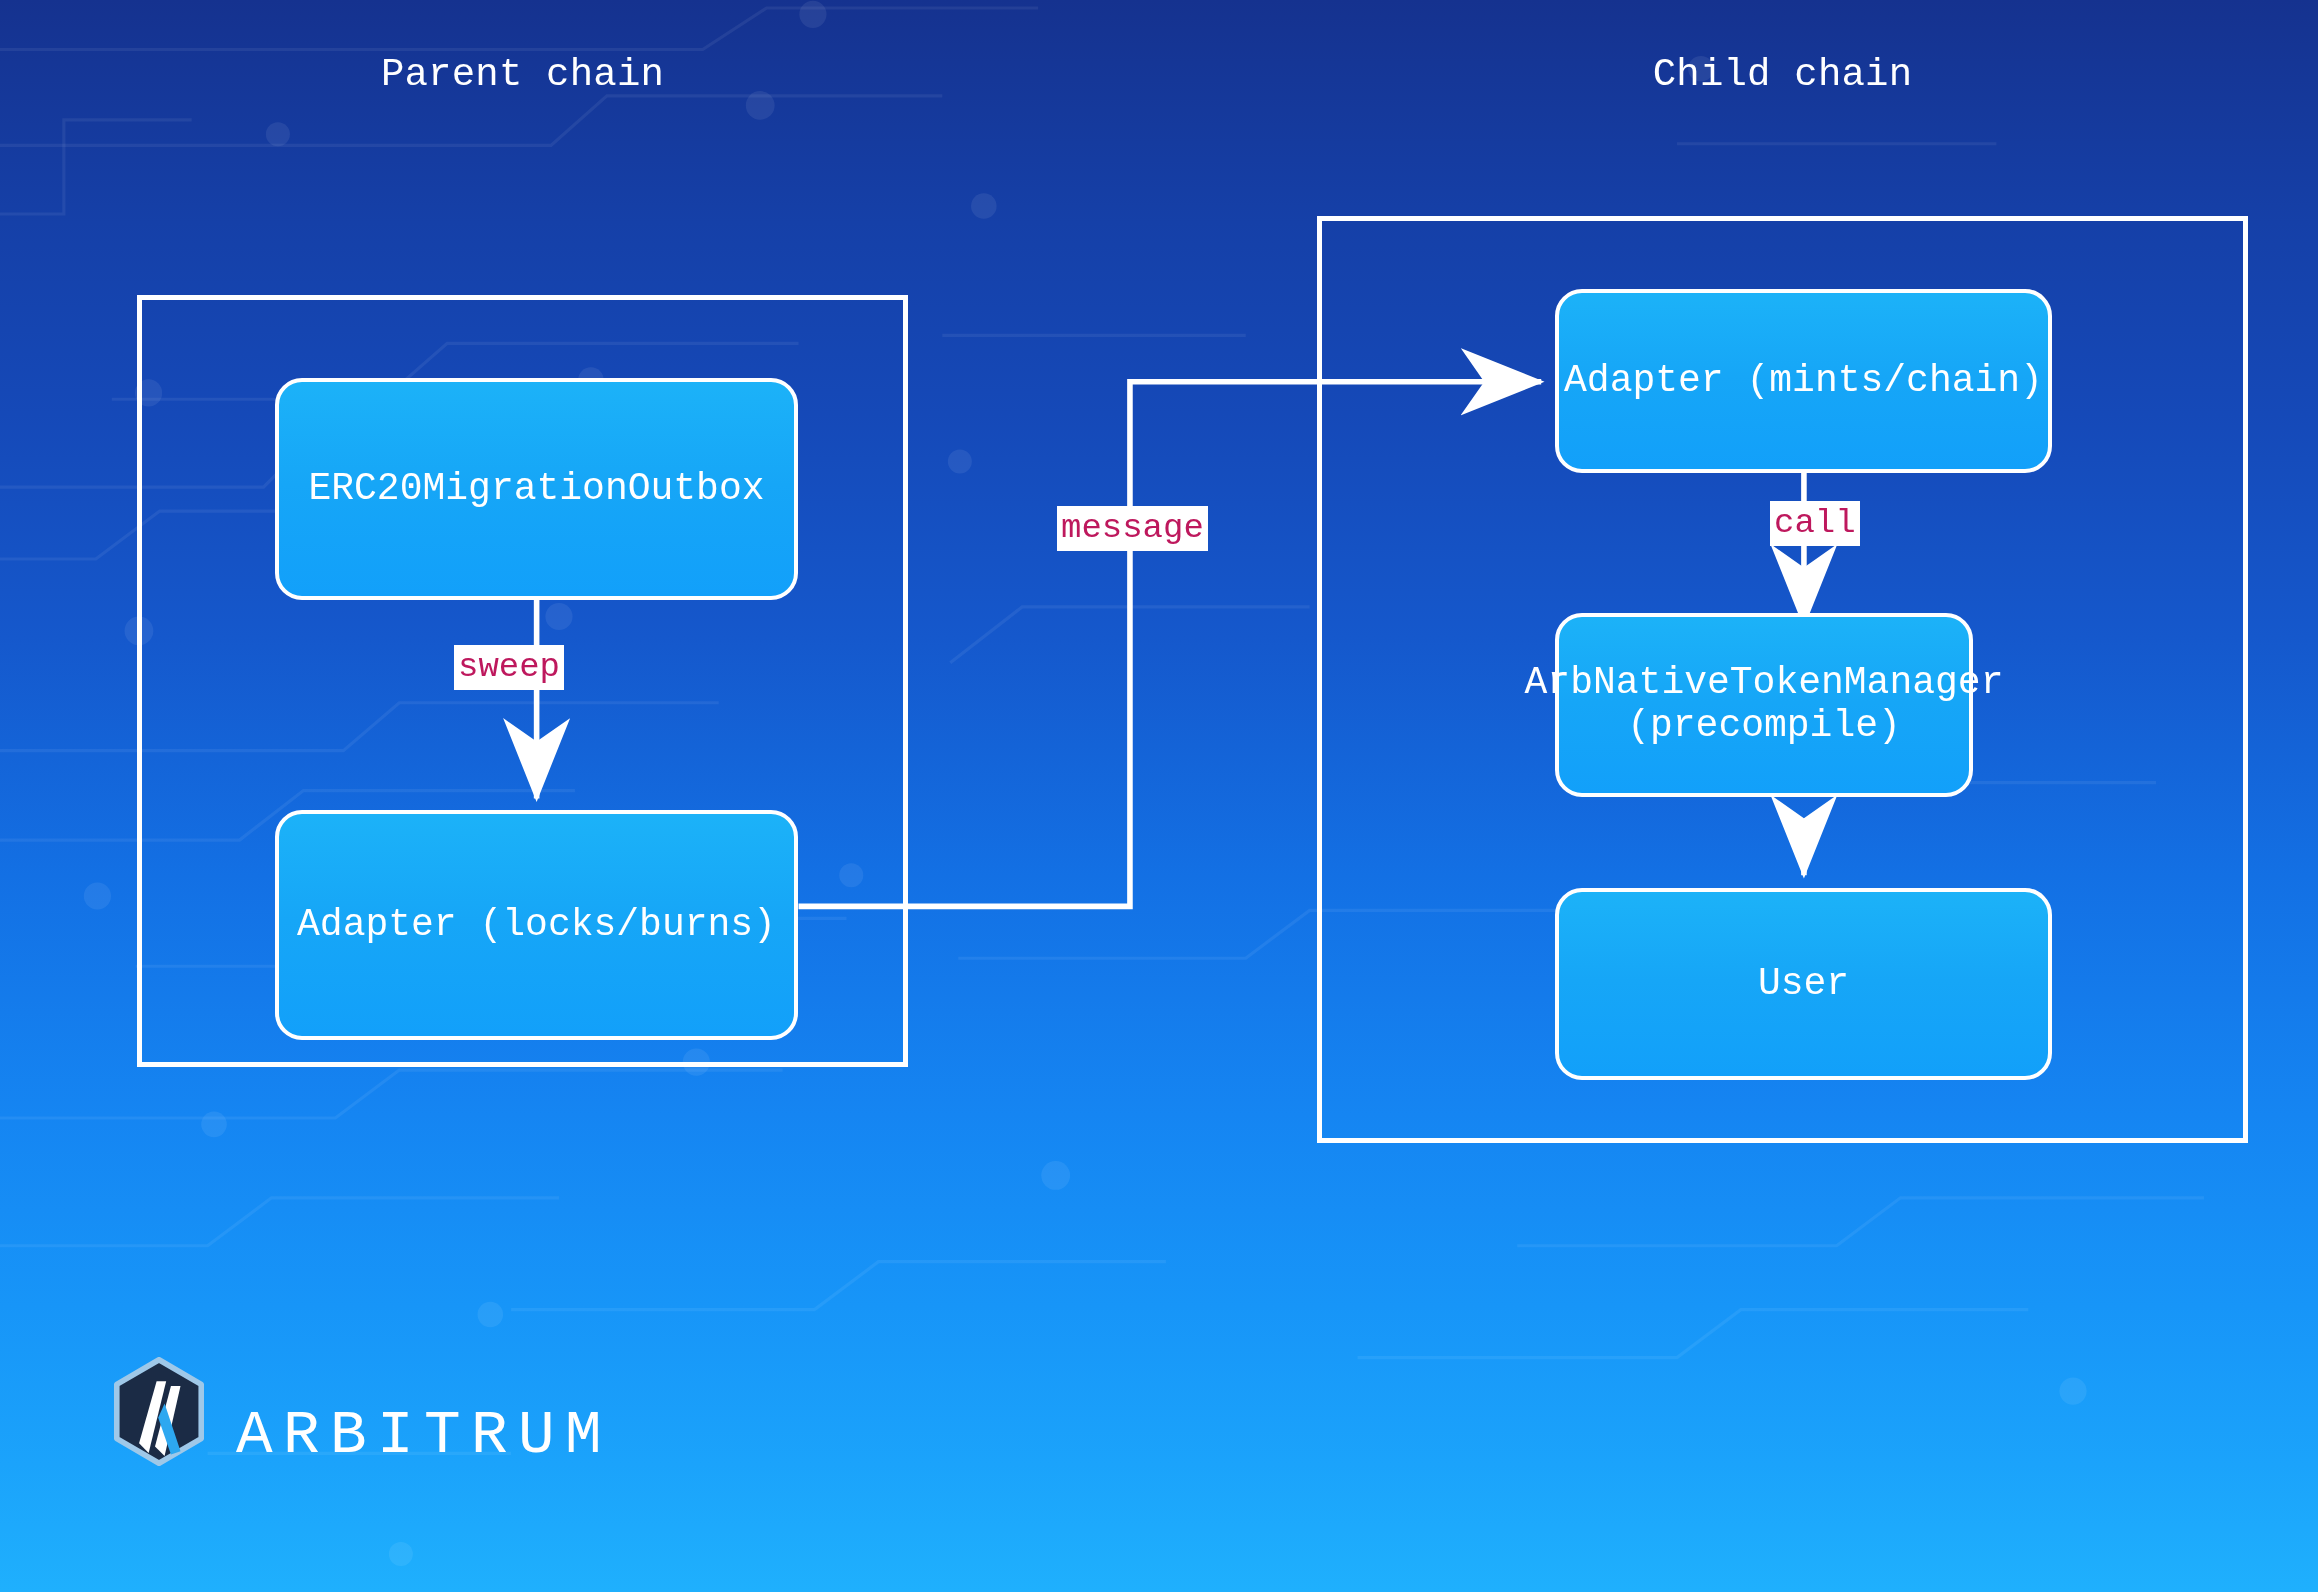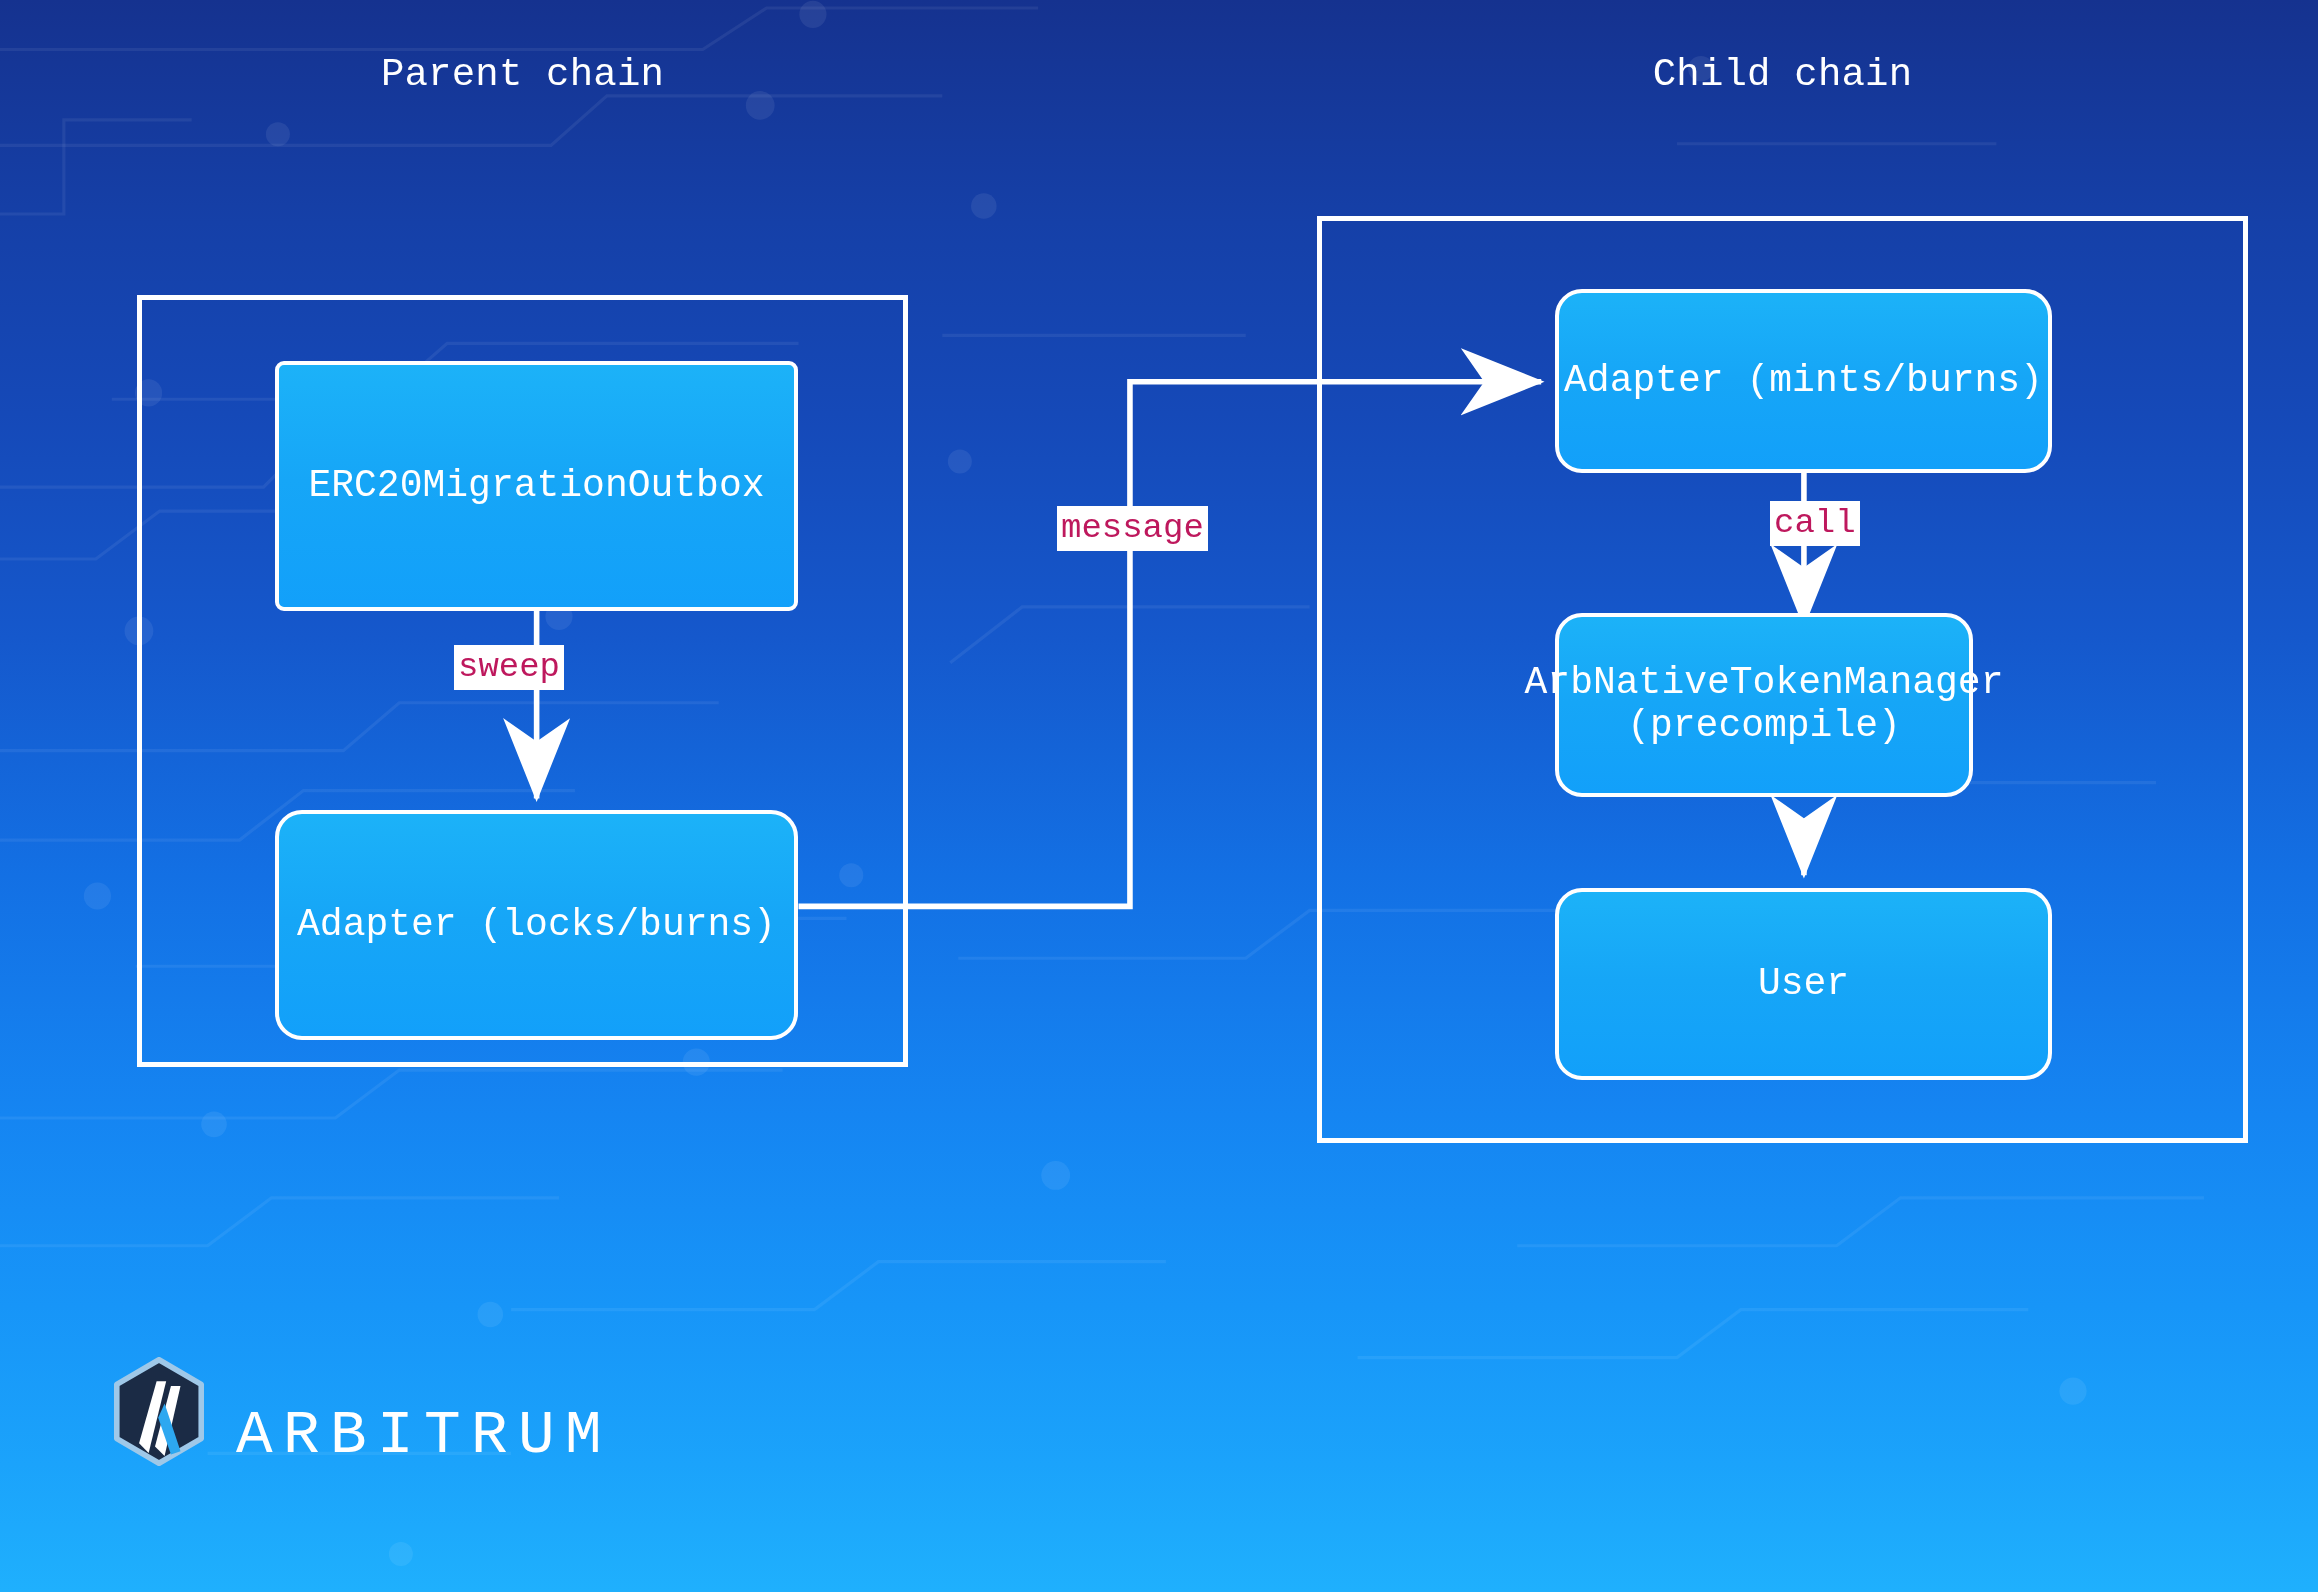--- a/index.html
+++ b/index.html
@@ -66,21 +66,21 @@
     background: linear-gradient(180deg, #1cb2f8 0%, #16a6f7 48%, #12a0fa 100%);
     display: flex;
     align-items: center;
     justify-content: center;
     color: #ffffff;
     font-size: 38px;
     line-height: 1.12;
     text-align: center;
     white-space: nowrap;
   }
-  #node-outbox       { left: 275px;  top: 361px;  width: 523px; height: 250px; border-radius: 9px; }
+  #node-outbox       { left: 275px;  top: 378px;  width: 523px; height: 222px; }
   #node-lock-adapter { left: 275px;  top: 810px; width: 523px; height: 230px; }
   #node-mint-adapter { left: 1555px; top: 289px;  width: 497px; height: 184px; }
   #node-precompile   { left: 1555px; top: 613px;  width: 418px; height: 184px; }
   #node-user         { left: 1555px; top: 888px; width: 497px; height: 192px; }
   #node-precompile .node-text { white-space: normal; width: 559px; }
 
   
   #edges {
     position: absolute;
     inset: 0;
@@ -196,21 +196,21 @@
 
   <div class="node" id="node-outbox">
     <span class="node-text">ERC20MigrationOutbox</span>
   </div>
 
   <div class="node" id="node-lock-adapter">
     <span class="node-text">Adapter (locks/burns)</span>
   </div>
 
   <div class="node" id="node-mint-adapter">
-    <span class="node-text">Adapter (mints/burns)</span>
+    <span class="node-text">Adapter (mints/chain)</span>
   </div>
 
   <div class="node" id="node-precompile">
     <span class="node-text"><span>ArbNativeTokenManager</span><br><span>(precompile)</span></span>
   </div>
 
   <div class="node" id="node-user">
     <span class="node-text">User</span>
   </div>
 

